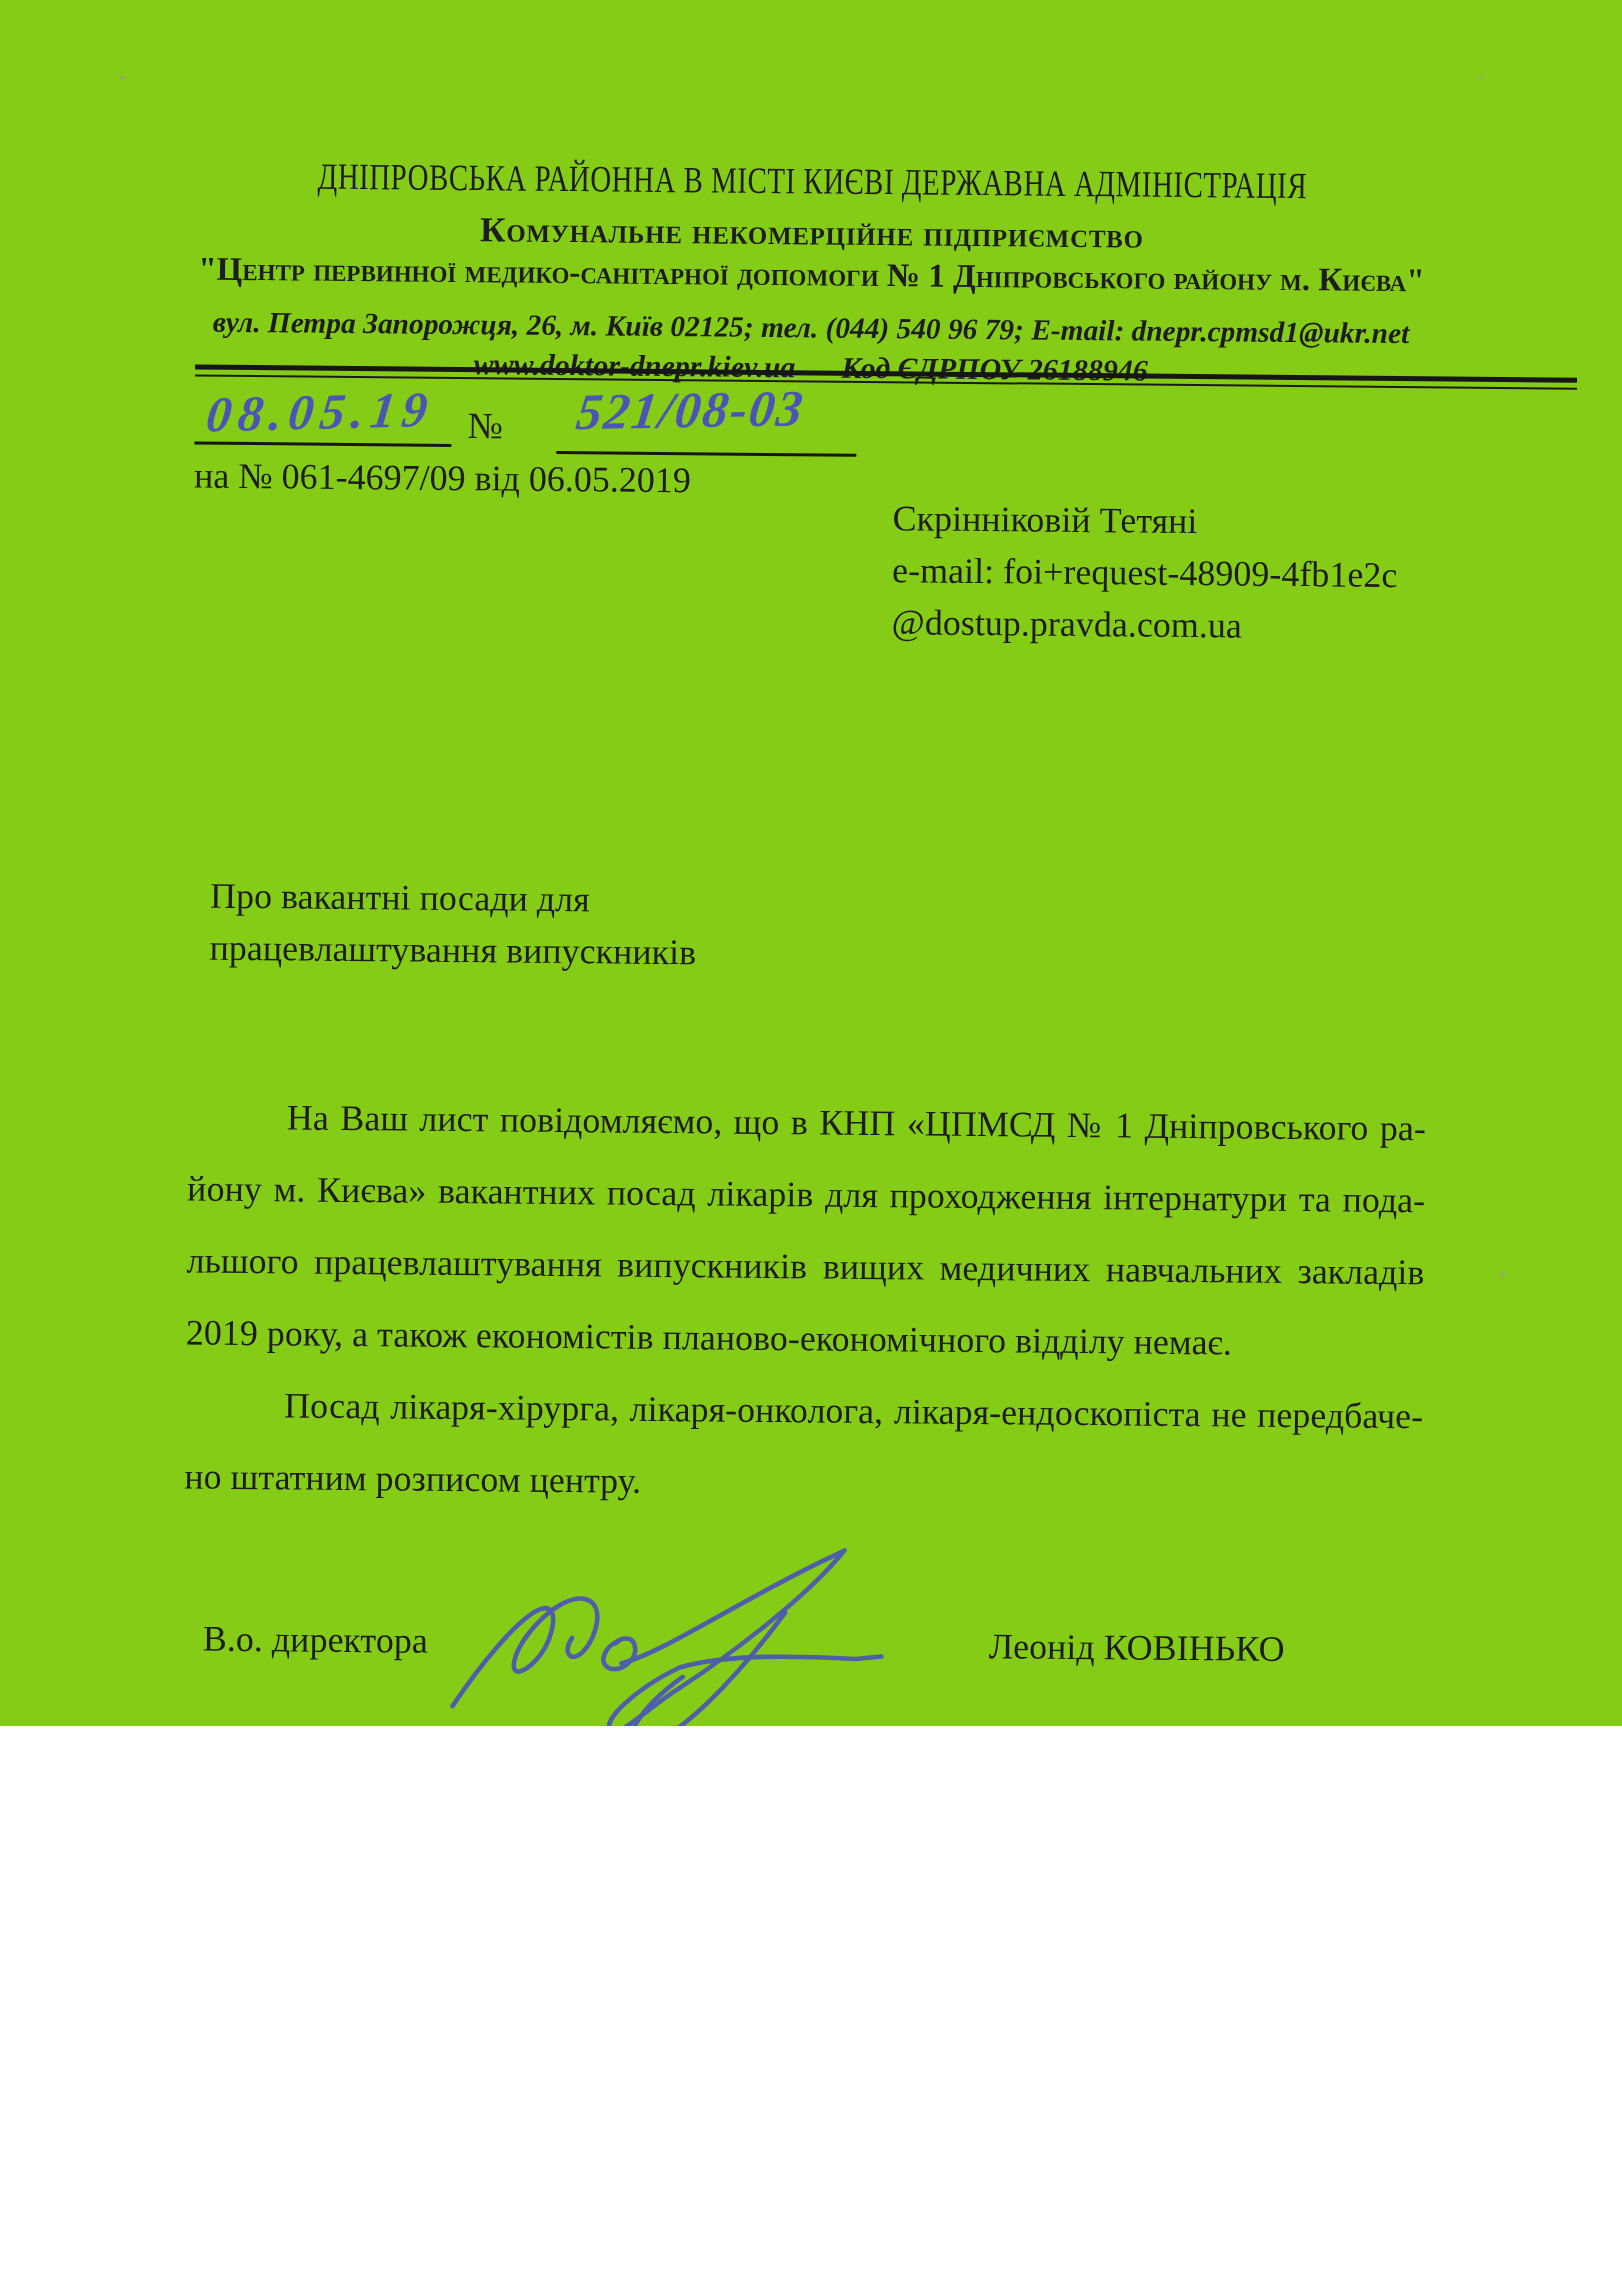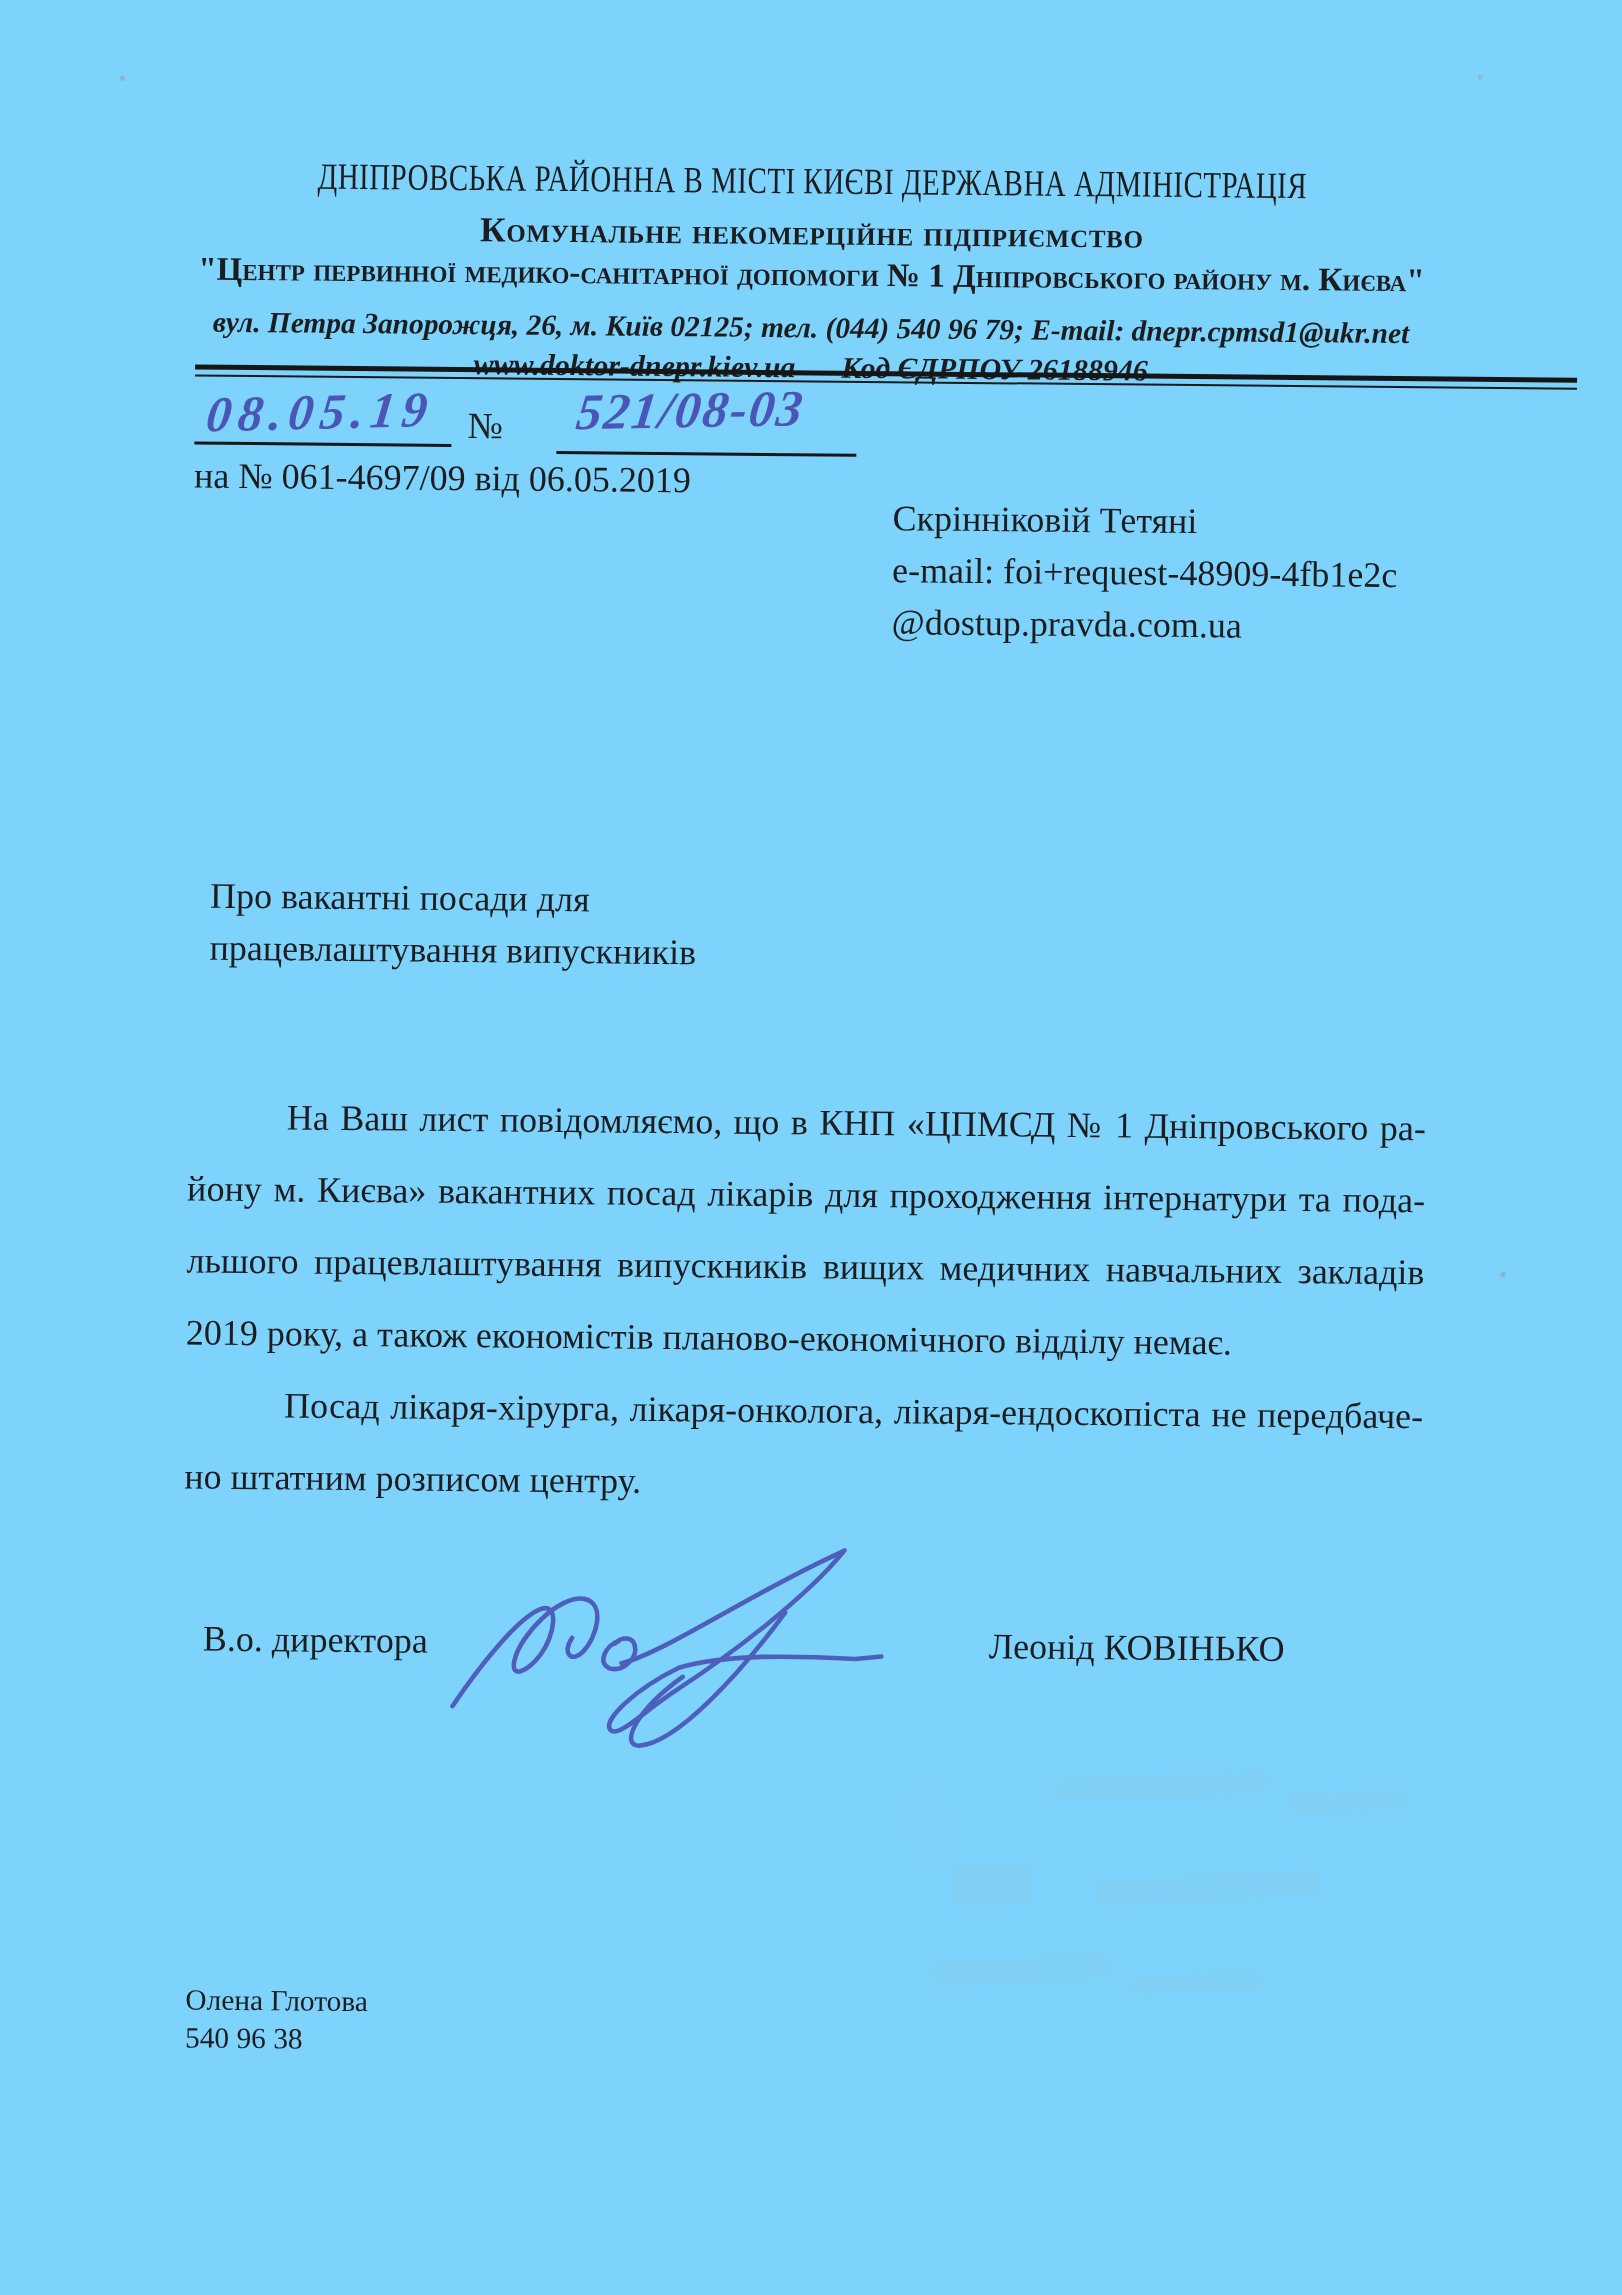--- a/index.html
+++ b/index.html
@@ -3,22 +3,22 @@
 <meta charset="utf-8">
 <style>
   html,body { margin:0; padding:0; }
   body {
     width:1623px; height:2295px;
     background:#ffffff;
     font-family:"Liberation Serif", serif;
   }
   .page {
     position:relative;
-    width:1623px; height:2295px;
-    background:#7dd3fc;
+    width:1623px; height:1726px;
+    background:#84cc16;
     overflow:hidden;
     color:#1d1d1f;
   }
   
   .rot {
     position:absolute; inset:0;
     transform:rotate(0.55deg);
     transform-origin:249px 275px;
   }
   .abs { position:absolute; }

